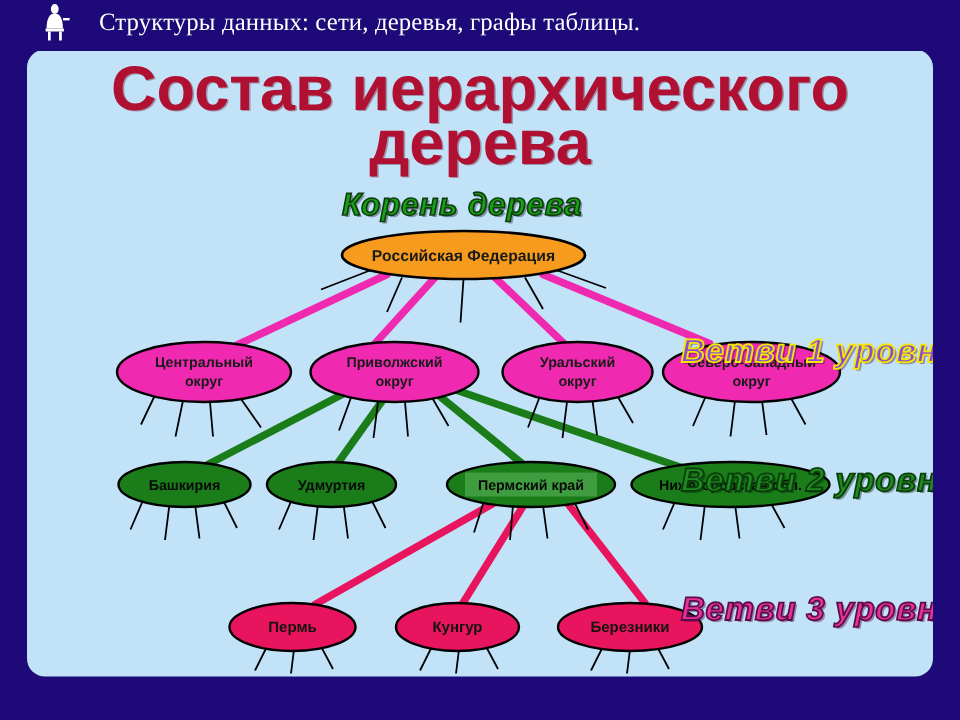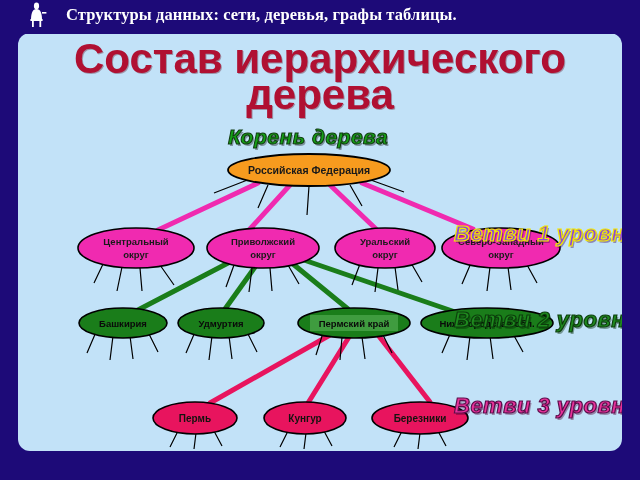--- a/index.html
+++ b/index.html
@@ -18,21 +18,20 @@
     -webkit-font-smoothing: antialiased;
   }
 
   
   #header-band {
     position: absolute;
     left: 0; top: 0;
     width: 640px; height: 34px;
     background: #1d0a78;
     z-index: 5;
-    font-weight: bold;
   }
   #header-title {
     position: absolute;
     left: 66px;
     top: 5px;
     width: 520px;
     font-family: "Liberation Serif", serif;
     font-size: 16.5px;
     line-height: 20px;
     color: #ffffff;

